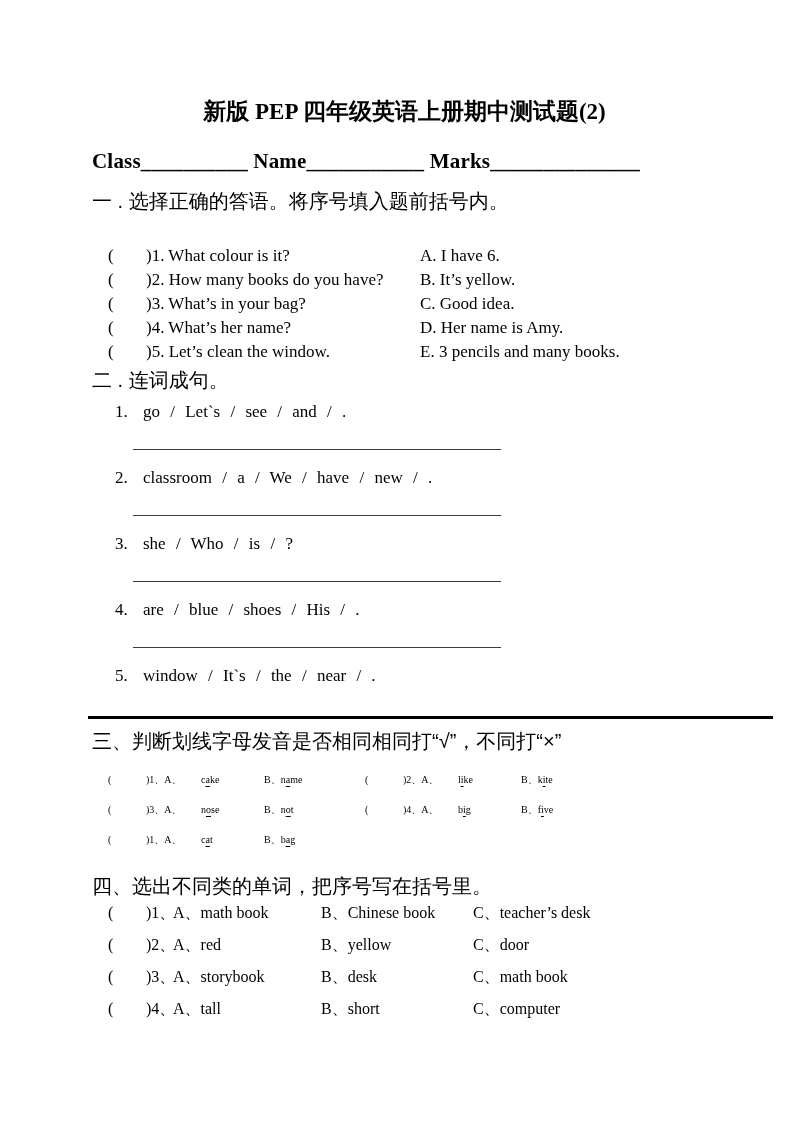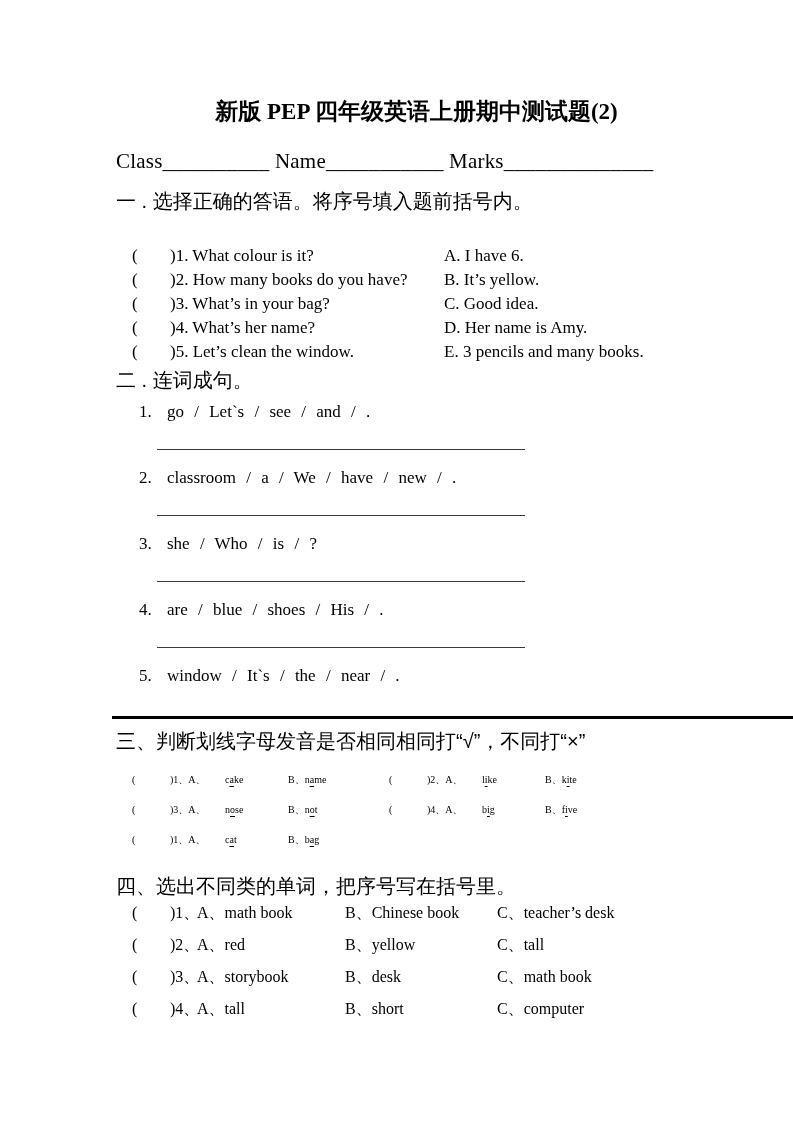--- a/index.html
+++ b/index.html
@@ -1,27 +1,27 @@
 <!DOCTYPE html>
 <html><head>
 <meta charset="utf-8">
 <style>
   html,body { margin:0; padding:0; background:#fff; }
   body {
     width:793px; height:1122px; overflow:hidden;
     font-family:"Liberation Serif","DejaVu Serif",serif;
     color:#000; -webkit-font-smoothing:antialiased;
   }
-  .page { box-sizing:border-box; width:793px; height:1122px; padding:97px 36px 0 116px;border-radius:15px; }
+  .page { box-sizing:border-box; width:793px; height:1122px; padding:97px 36px 0 92px;border-radius:15px; }
 
   .title {
     margin:0 -36px 0 -76px; text-align:center;
     font-size:23px; font-weight:600; line-height:30px;
   }
-  .meta { margin-top:21px; font-size:21px; line-height:26px; letter-spacing:0.2px; }
+  .meta { margin-top:21px; font-size:21px; line-height:26px; letter-spacing:0.2px;font-weight:bold; }
 
   .sec-header {
     font-family:"Liberation Sans","DejaVu Sans",sans-serif;
     font-size:20px; font-weight:500; line-height:22px;
   }
   .h1x { margin-top:16px; }
   .h2x { margin-top:5px; }
   .h3x { margin-top:11px; }
   .h4x { margin-top:20px; }
 
@@ -146,21 +146,21 @@
     </div>
   </div>
 
   <div>
     <div class="sec-header h4x">四、选出不同类的单词，把序号写在括号里。</div>
     <div class="s4-rows">
       <div class="s4-row">
         <span class="paren">(</span><span class="s4-num">)1、</span><span class="s4-a">A、math book</span><span class="s4-b">B、Chinese book</span><span class="s4-c">C、teacher’s desk</span>
       </div>
       <div class="s4-row">
-        <span class="paren">(</span><span class="s4-num">)2、</span><span class="s4-a">A、red</span><span class="s4-b">B、yellow</span><span class="s4-c">C、tall</span>
+        <span class="paren">(</span><span class="s4-num">)2、</span><span class="s4-a">A、red</span><span class="s4-b">B、yellow</span><span class="s4-c">C、door</span>
       </div>
       <div class="s4-row">
         <span class="paren">(</span><span class="s4-num">)3、</span><span class="s4-a">A、storybook</span><span class="s4-b">B、desk</span><span class="s4-c">C、math book</span>
       </div>
       <div class="s4-row">
         <span class="paren">(</span><span class="s4-num">)4、</span><span class="s4-a">A、tall</span><span class="s4-b">B、short</span><span class="s4-c">C、computer</span>
       </div>
     </div>
   </div>
 

